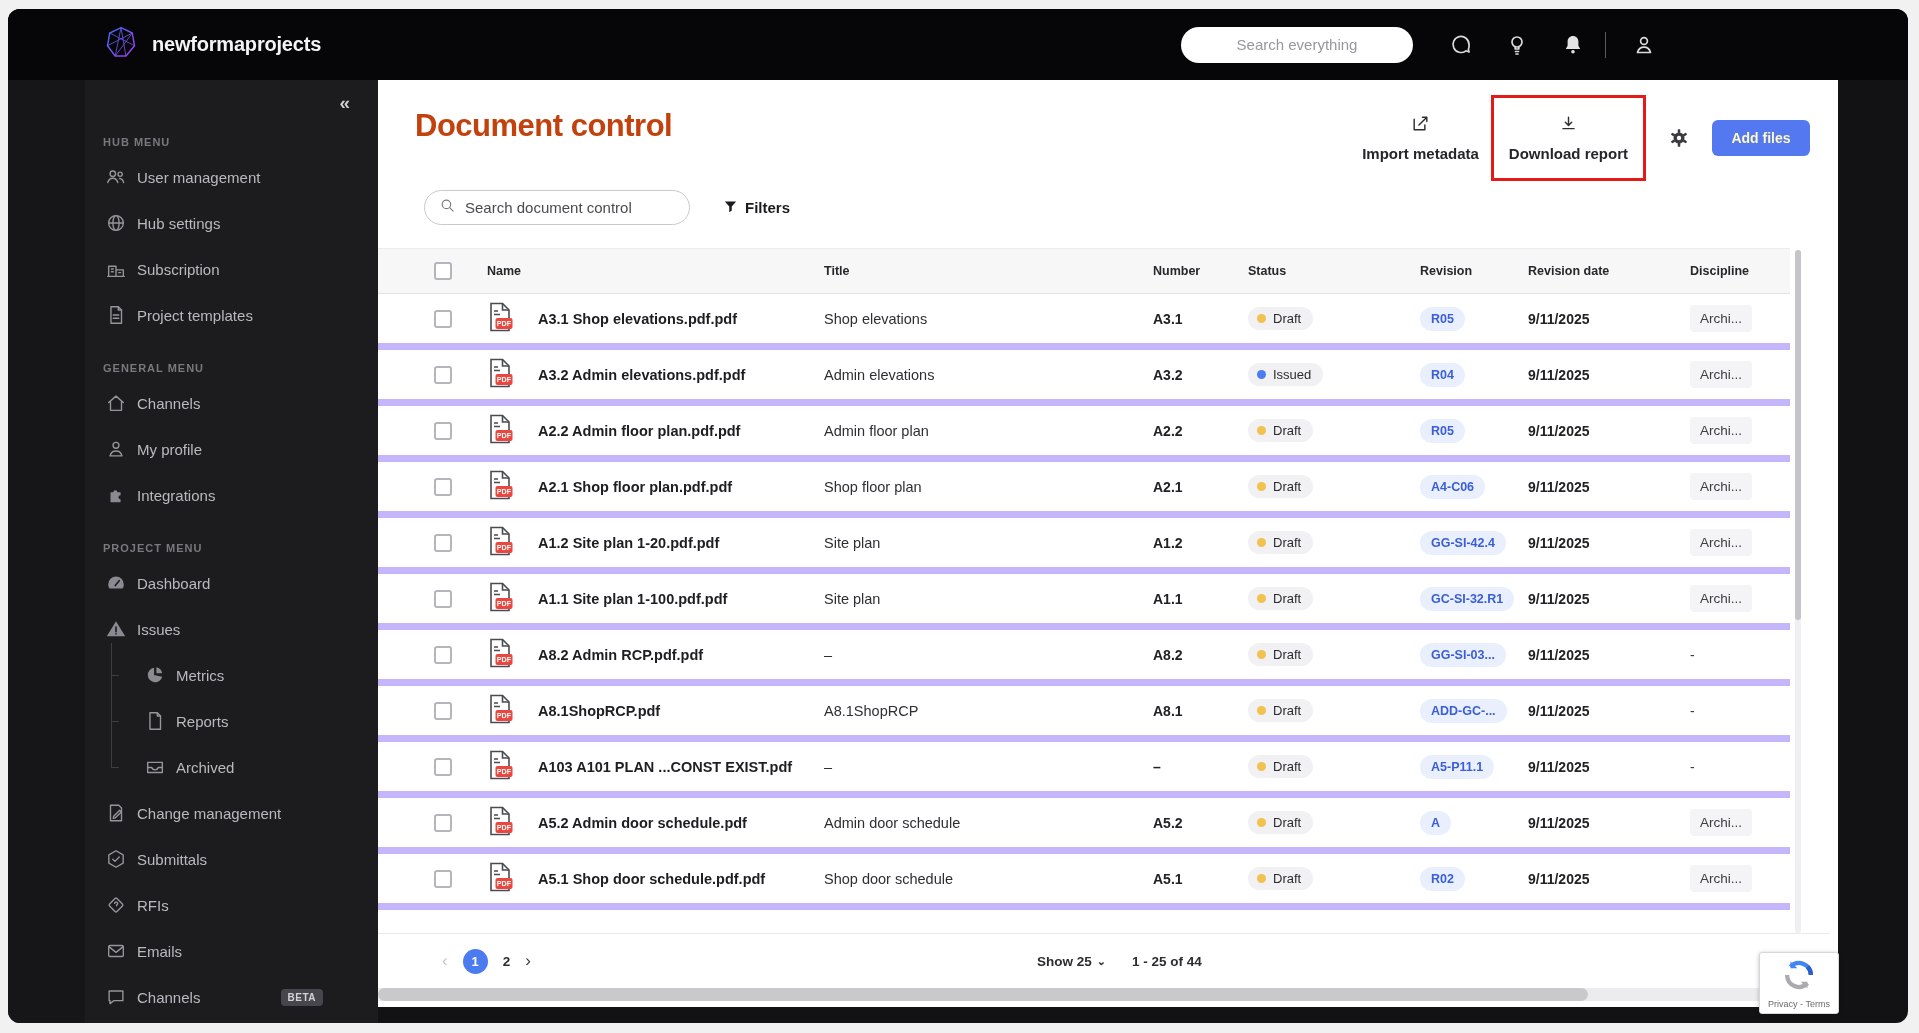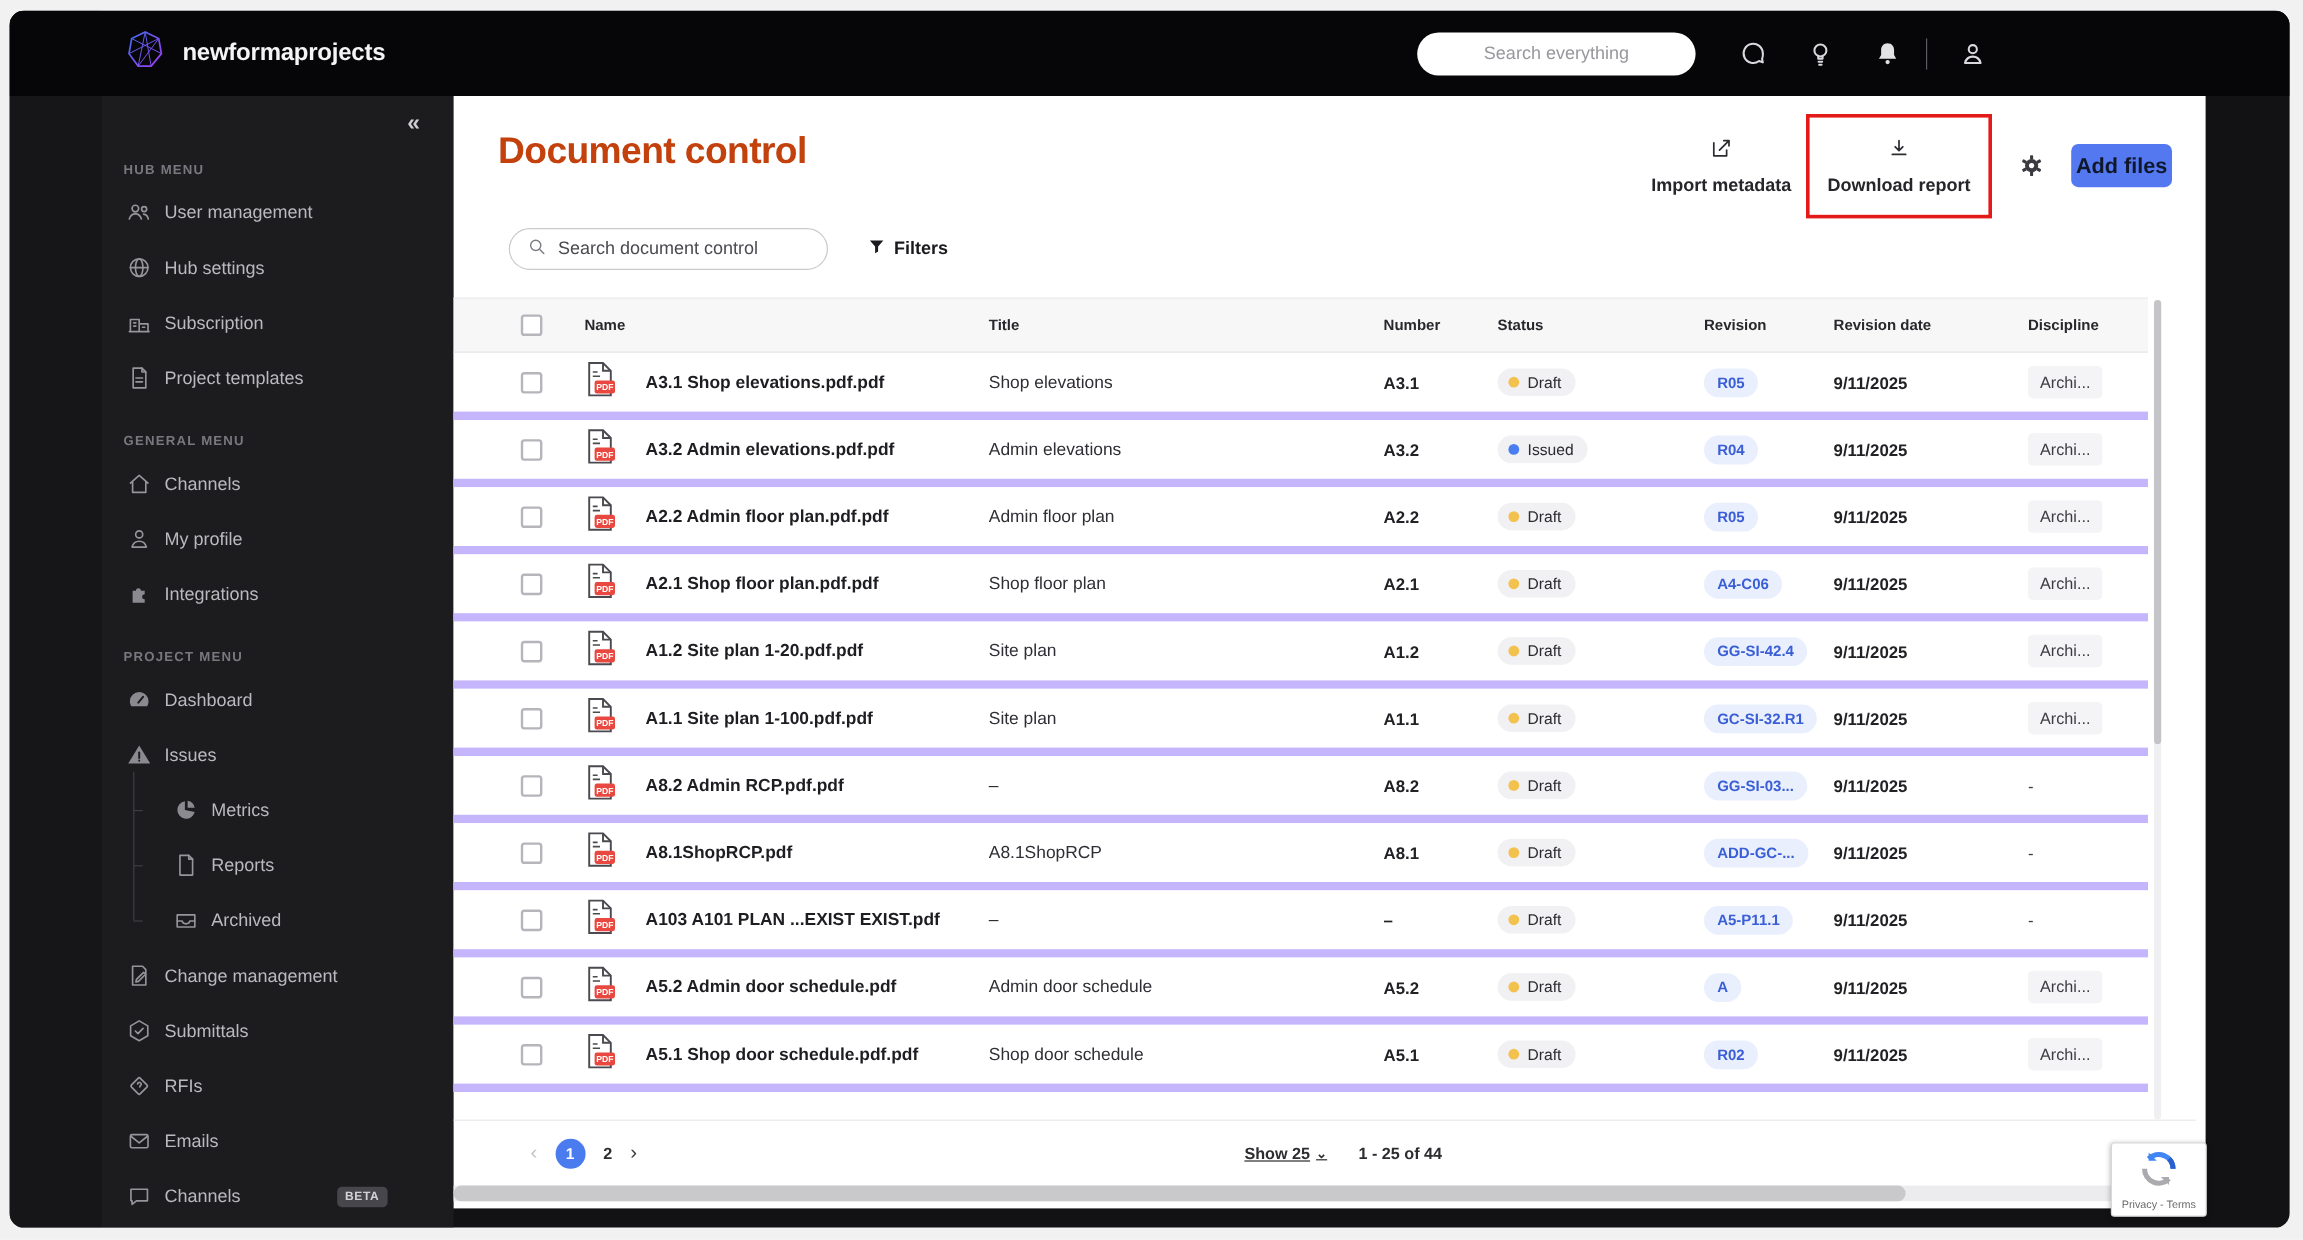--- a/index.html
+++ b/index.html
@@ -50,22 +50,22 @@
   .panel { position:absolute; left:370px; top:71px; width:1460px; height:927px; background:#ffffff; }
   .page-title { position:absolute; left:37px; top:28px; font-size:31px; font-weight:700;
                 color:#c2410c; letter-spacing:-0.5px; }
   .actions { position:absolute; top:36px; right:28px; height:44px; display:flex; align-items:center; }
   .act-btn { display:flex; align-items:center; gap:9px; background:none; border:none; cursor:pointer;
              font-family:"Liberation Sans", sans-serif; font-size:15px; font-weight:600; color:#26262a;flex-direction:column; }
   .act-btn svg { stroke:#2c2c31; fill:none; stroke-width:1.8; stroke-linecap:round; stroke-linejoin:round; }
   .annotation-box { border:3px solid #e31b18; padding:16px 15px; margin:12px 12px; }
   .gear-btn { background:none; border:none; cursor:pointer; margin:0 22px 0 10px;
               display:flex; align-items:center; }
-  .add-files-btn { width:84px; height:36px; background:#5478f0; color:#0f172a; border:none;
-                   border-radius:6px; font-size:18px; font-weight:600; cursor:pointer;
+  .add-files-btn { width:98px; height:36px; background:#5478f0; color:#fef9c3; border:none;
+                   border-radius:6px; font-size:14px; font-weight:600; cursor:pointer;
                    font-family:"Liberation Sans", sans-serif; }
 
   .toolbar { position:absolute; left:46px; top:110px; height:35px; display:flex; align-items:center; }
   .search-pill { width:266px; height:35px; border:1.5px solid #c9c9ce; border-radius:18px;
                  display:flex; align-items:center; padding:0 14px; gap:9px; background:#fff; }
   .search-pill svg { stroke:#7c7c82; fill:none; stroke-width:1.7; stroke-linecap:round; }
   .search-doc-input { border:none; outline:none; flex:1; font-size:15px; color:#3a3a40;
                       font-family:"Liberation Sans", sans-serif; }
   .search-doc-input::placeholder { color:#4a4a50; }
   .filters-btn { display:flex; align-items:center; gap:7px; margin-left:33px; background:none;
@@ -105,21 +105,21 @@
   .tfooter { position:absolute; left:0; top:853px; width:1452px; height:55px; border-top:1px solid #e9e9eb; }
   .pag-left { position:absolute; left:64px; top:0; height:100%; display:flex; align-items:center; gap:15px; }
   .pag-prev { color:#c2c2c7; font-size:17px; cursor:pointer; }
   .pag-next { color:#3c3c42; font-size:17px; cursor:pointer; }
   .pag-page-active { width:25px; height:25px; border-radius:50%; background:#4a7cf0; color:#fff;
                      font-size:13px; font-weight:600; display:flex; align-items:center;
                      justify-content:center; cursor:pointer; }
   .pag-page { color:#2c2c31; font-size:13.5px; font-weight:600; cursor:pointer; }
   .pag-right { position:absolute; left:659px; top:0; height:100%; display:flex; align-items:center; gap:26px; }
   .show-select { display:flex; align-items:center; gap:5px; font-size:13.5px; font-weight:600;
-                 color:#2c2c31; cursor:pointer;text-decoration:underline; }
+                 color:#2c2c31; cursor:pointer; }
   .show-caret { font-size:11px; color:#2c2c31; }
   .range-text { font-size:13.5px; font-weight:600; color:#2c2c31; }
 
   .hscroll { position:absolute; left:0; top:908px; width:1452px; height:13px; background:#ececee; }
   .hscroll-thumb { position:absolute; left:0; top:0; width:1210px; height:13px;
                    background:#c9c9cc; border-radius:7px; cursor:pointer; }
 
   
   .recaptcha { position:absolute; left:1759px; top:952px; width:80px; height:62px; background:#fff;
                border:1px solid #d8d8da; border-radius:3px; box-shadow:0 1px 4px rgba(0,0,0,0.25);
@@ -627,21 +627,21 @@
               <span class="name-cell">
                 <span>
                   <svg width="26" height="30" viewBox="0 0 26 30">
                     <path d="M4 1.5h11.5l6.5 6.5v20.5H4z" fill="#fff" stroke="#4a4a50" stroke-width="1.6"></path>
                     <path d="M15.5 1.5V8H22" fill="none" stroke="#4a4a50" stroke-width="1.6"></path>
                     <path d="M7 9h4M7 12.5h6" stroke="#4a4a50" stroke-width="1.3"></path>
                     <rect x="8.5" y="16" width="17" height="11" rx="2" fill="#e8483f"></rect>
                     <text x="17" y="24.3" font-size="7.2" font-weight="bold" fill="#fff" text-anchor="middle" font-family="Liberation Sans, sans-serif">PDF</text>
                   </svg>
                 </span>
-                <span class="name-text">A103 A101 PLAN ...EXIST EXIST.pdf</span>
+                <span class="name-text">A103 A101 PLAN ...CONST EXIST.pdf</span>
               </span>
               <span class="title-text">–</span>
               <span class="number-text">–</span>
               <span class="status-pill">
                 <span class="status-dot" style="background: rgb(242, 193, 78);"></span>
                 <span class="status-label">Draft</span>
               </span>
               <span class="rev-pill">A5-P11.1</span>
               <span class="date-text">9/11/2025</span>
               <span class="disc-plain">-</span>

